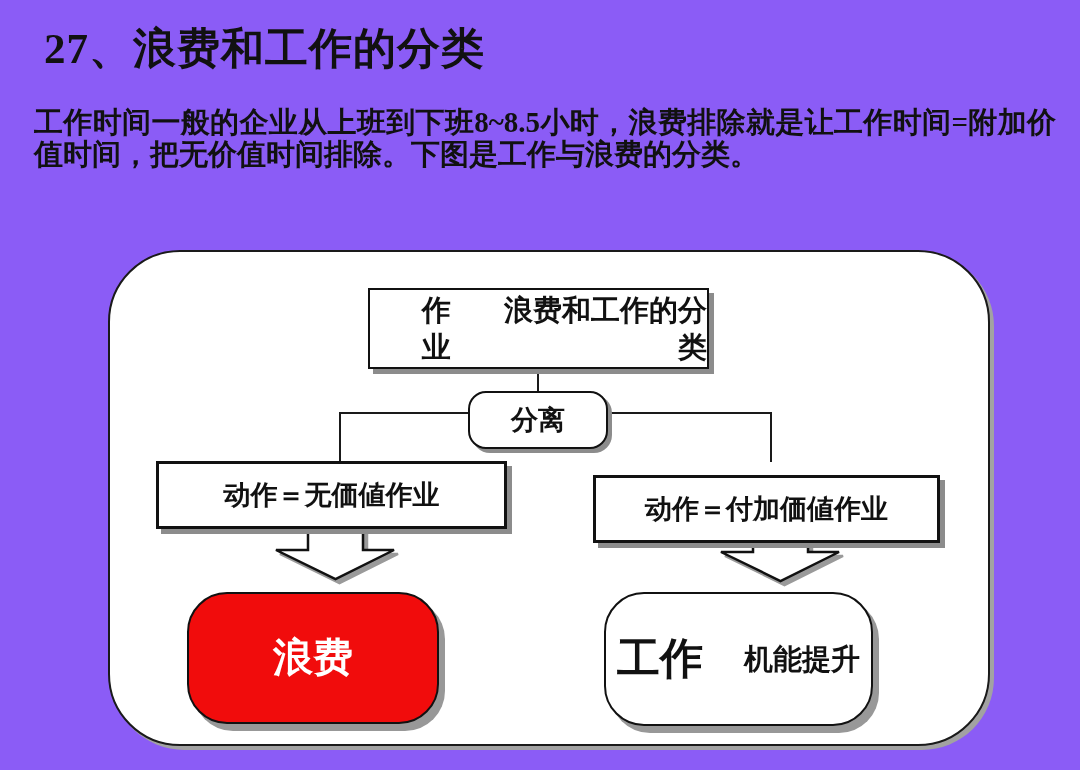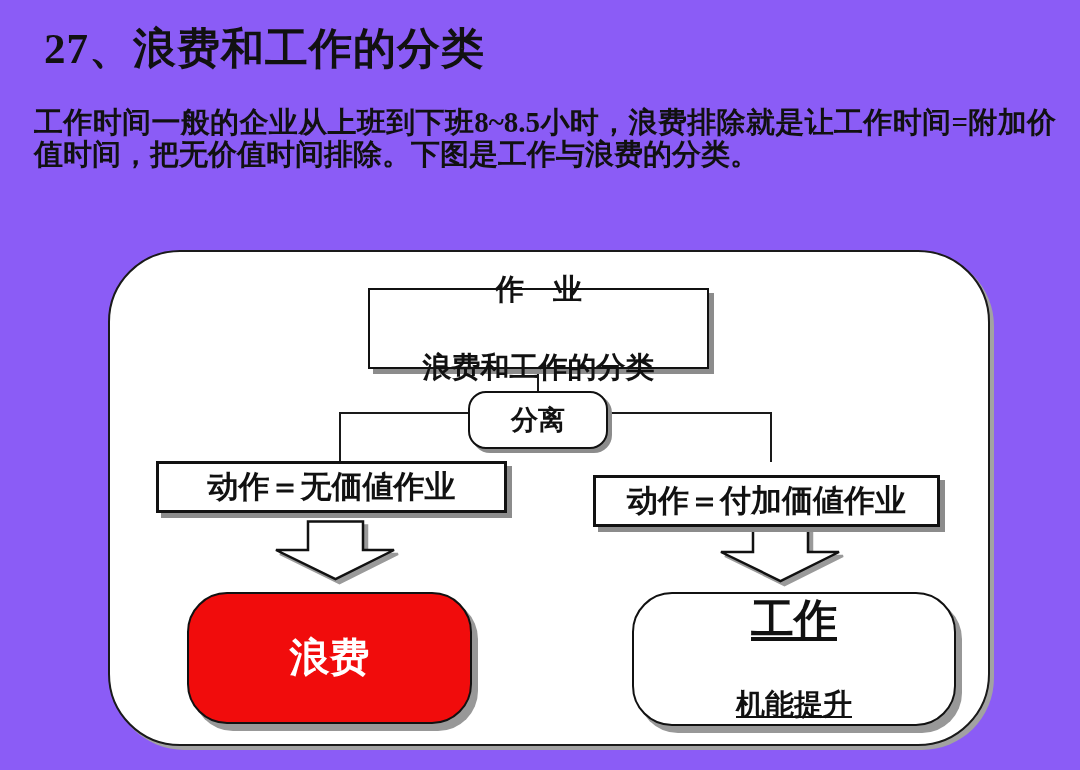--- a/index.html
+++ b/index.html
@@ -47,21 +47,21 @@
     border-radius: 72px;
     background: #ffffff;
     box-shadow: 4px 4px 0 #a2a2a2;
   }
   .node {
     position: absolute;
     background: #ffffff;
     border: 2.5px solid #111111;
     box-sizing: border-box;
     display: flex;
-    flex-direction: column;
+    flex-direction: row;
     align-items: center;
     justify-content: center;
     text-align: right;
     font-weight: bold;
     gap: 41px;
   }
   .node-operation {
     left: 368px;
     top: 288px;
     width: 341px;
@@ -79,54 +79,53 @@
     top: 391px;
     width: 140px;
     height: 58px;
     border-radius: 18px;
     font-size: 27px;
     box-shadow: 4px 4px 0 #8c8c8c;
     z-index: 2;
   }
   .node-branch {
     width: 351px;
-    height: 52px;
+    height: 68px;
     border-width: 3px;
-    font-size: 31px;
+    font-size: 27px;
     box-shadow: 5px 5px 0 #8c8c8c;
     z-index: 2;
   }
   .node-branch.left  { left: 156px; top: 461px; }
   .node-branch.right { left: 593px; top: 475px; width: 347px; }
   .arrow {
     position: absolute;
     width: 124px;
     height: 63px;
     filter: drop-shadow(4px 4px 0.5px #9a9a9a);
   }
   .arrow.left  { left: 273px; top: 520px; }
   .arrow.right { left: 718px; top: 522px; }
   .node-result {
-    width: 285px;
+    width: 252px;
     height: 132px;
     border-radius: 40px;
     box-shadow: 6px 7px 0 #989898;
     z-index: 2;
   }
   .node-waste {
     left: 187px;
     top: 592px;
     color: #ffffff;
   }
   .node-work {
-    left: 632px;
+    left: 604px;
     top: 592px;
-    width: 324px;
+    width: 269px;
     height: 134px;
-    text-decoration: underline;
   }
   .result-title   { font-size: 40px; line-height: 48px; }
   .result-subtitle{ font-size: 29px; line-height: 38px; }
 </style>
 </head>
 <body>
 
 <div class="canvas">
 
   <h1 class="title">27、浪费和工作的分类</h1>

